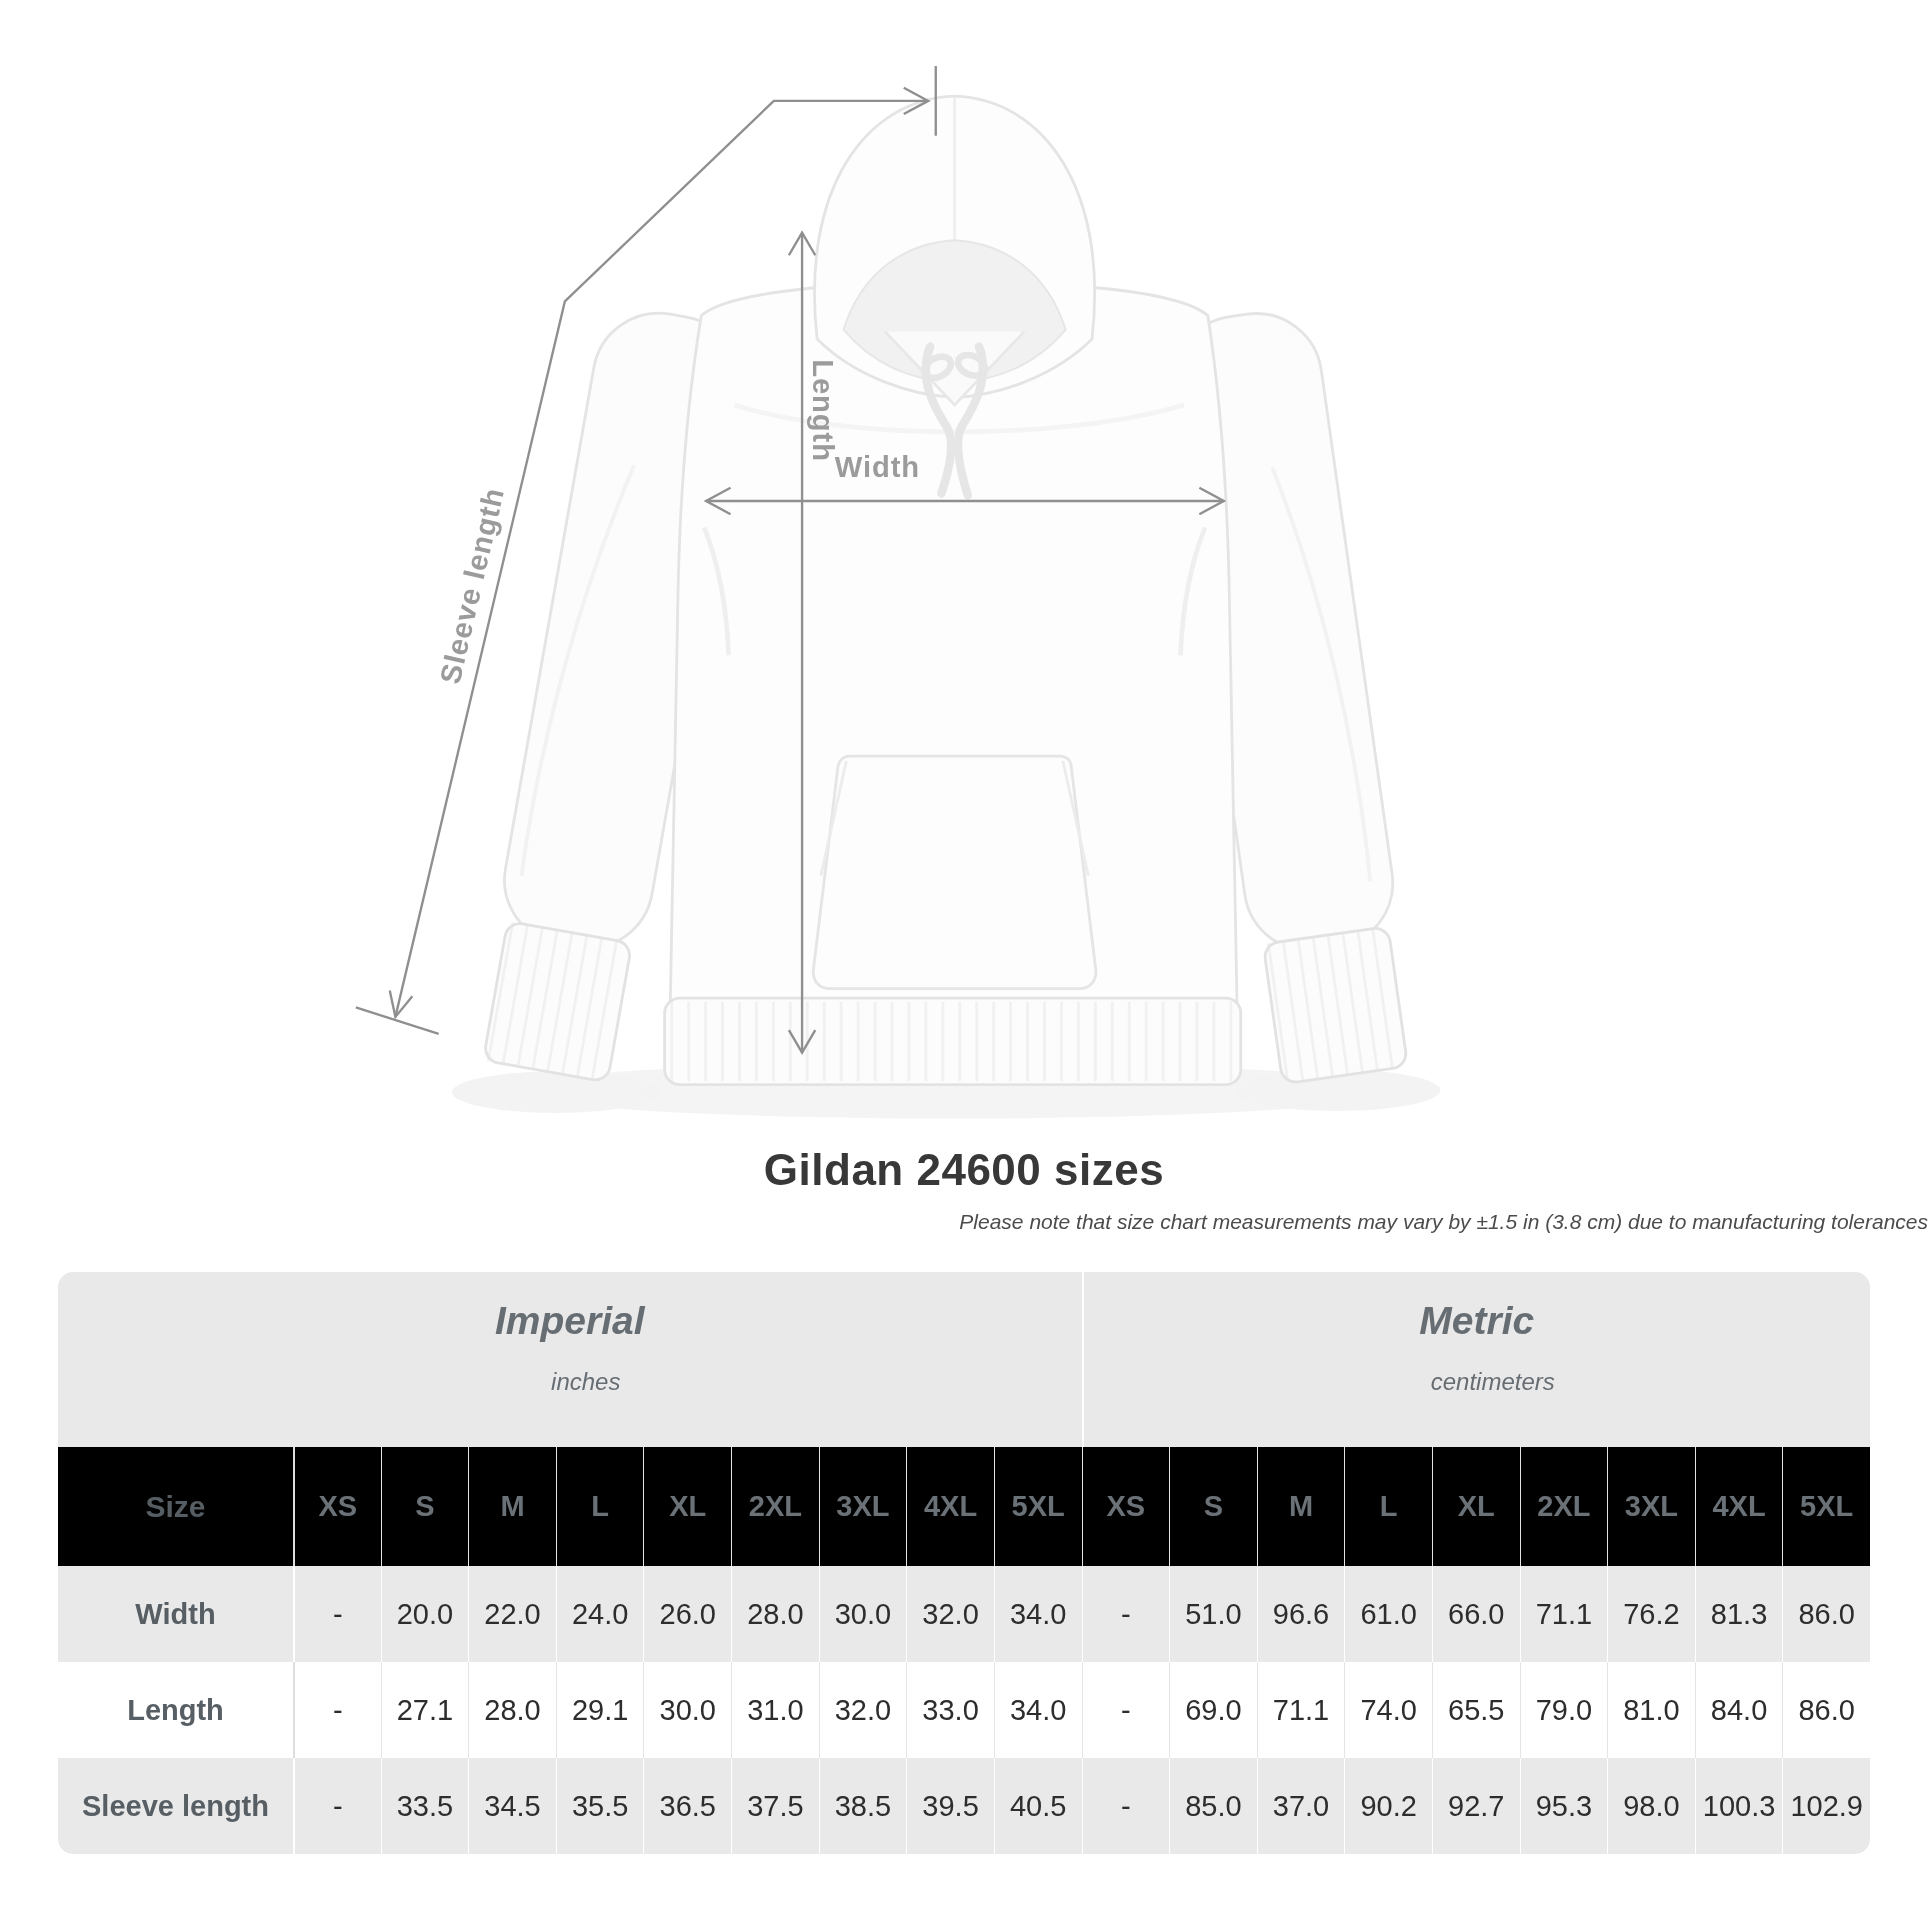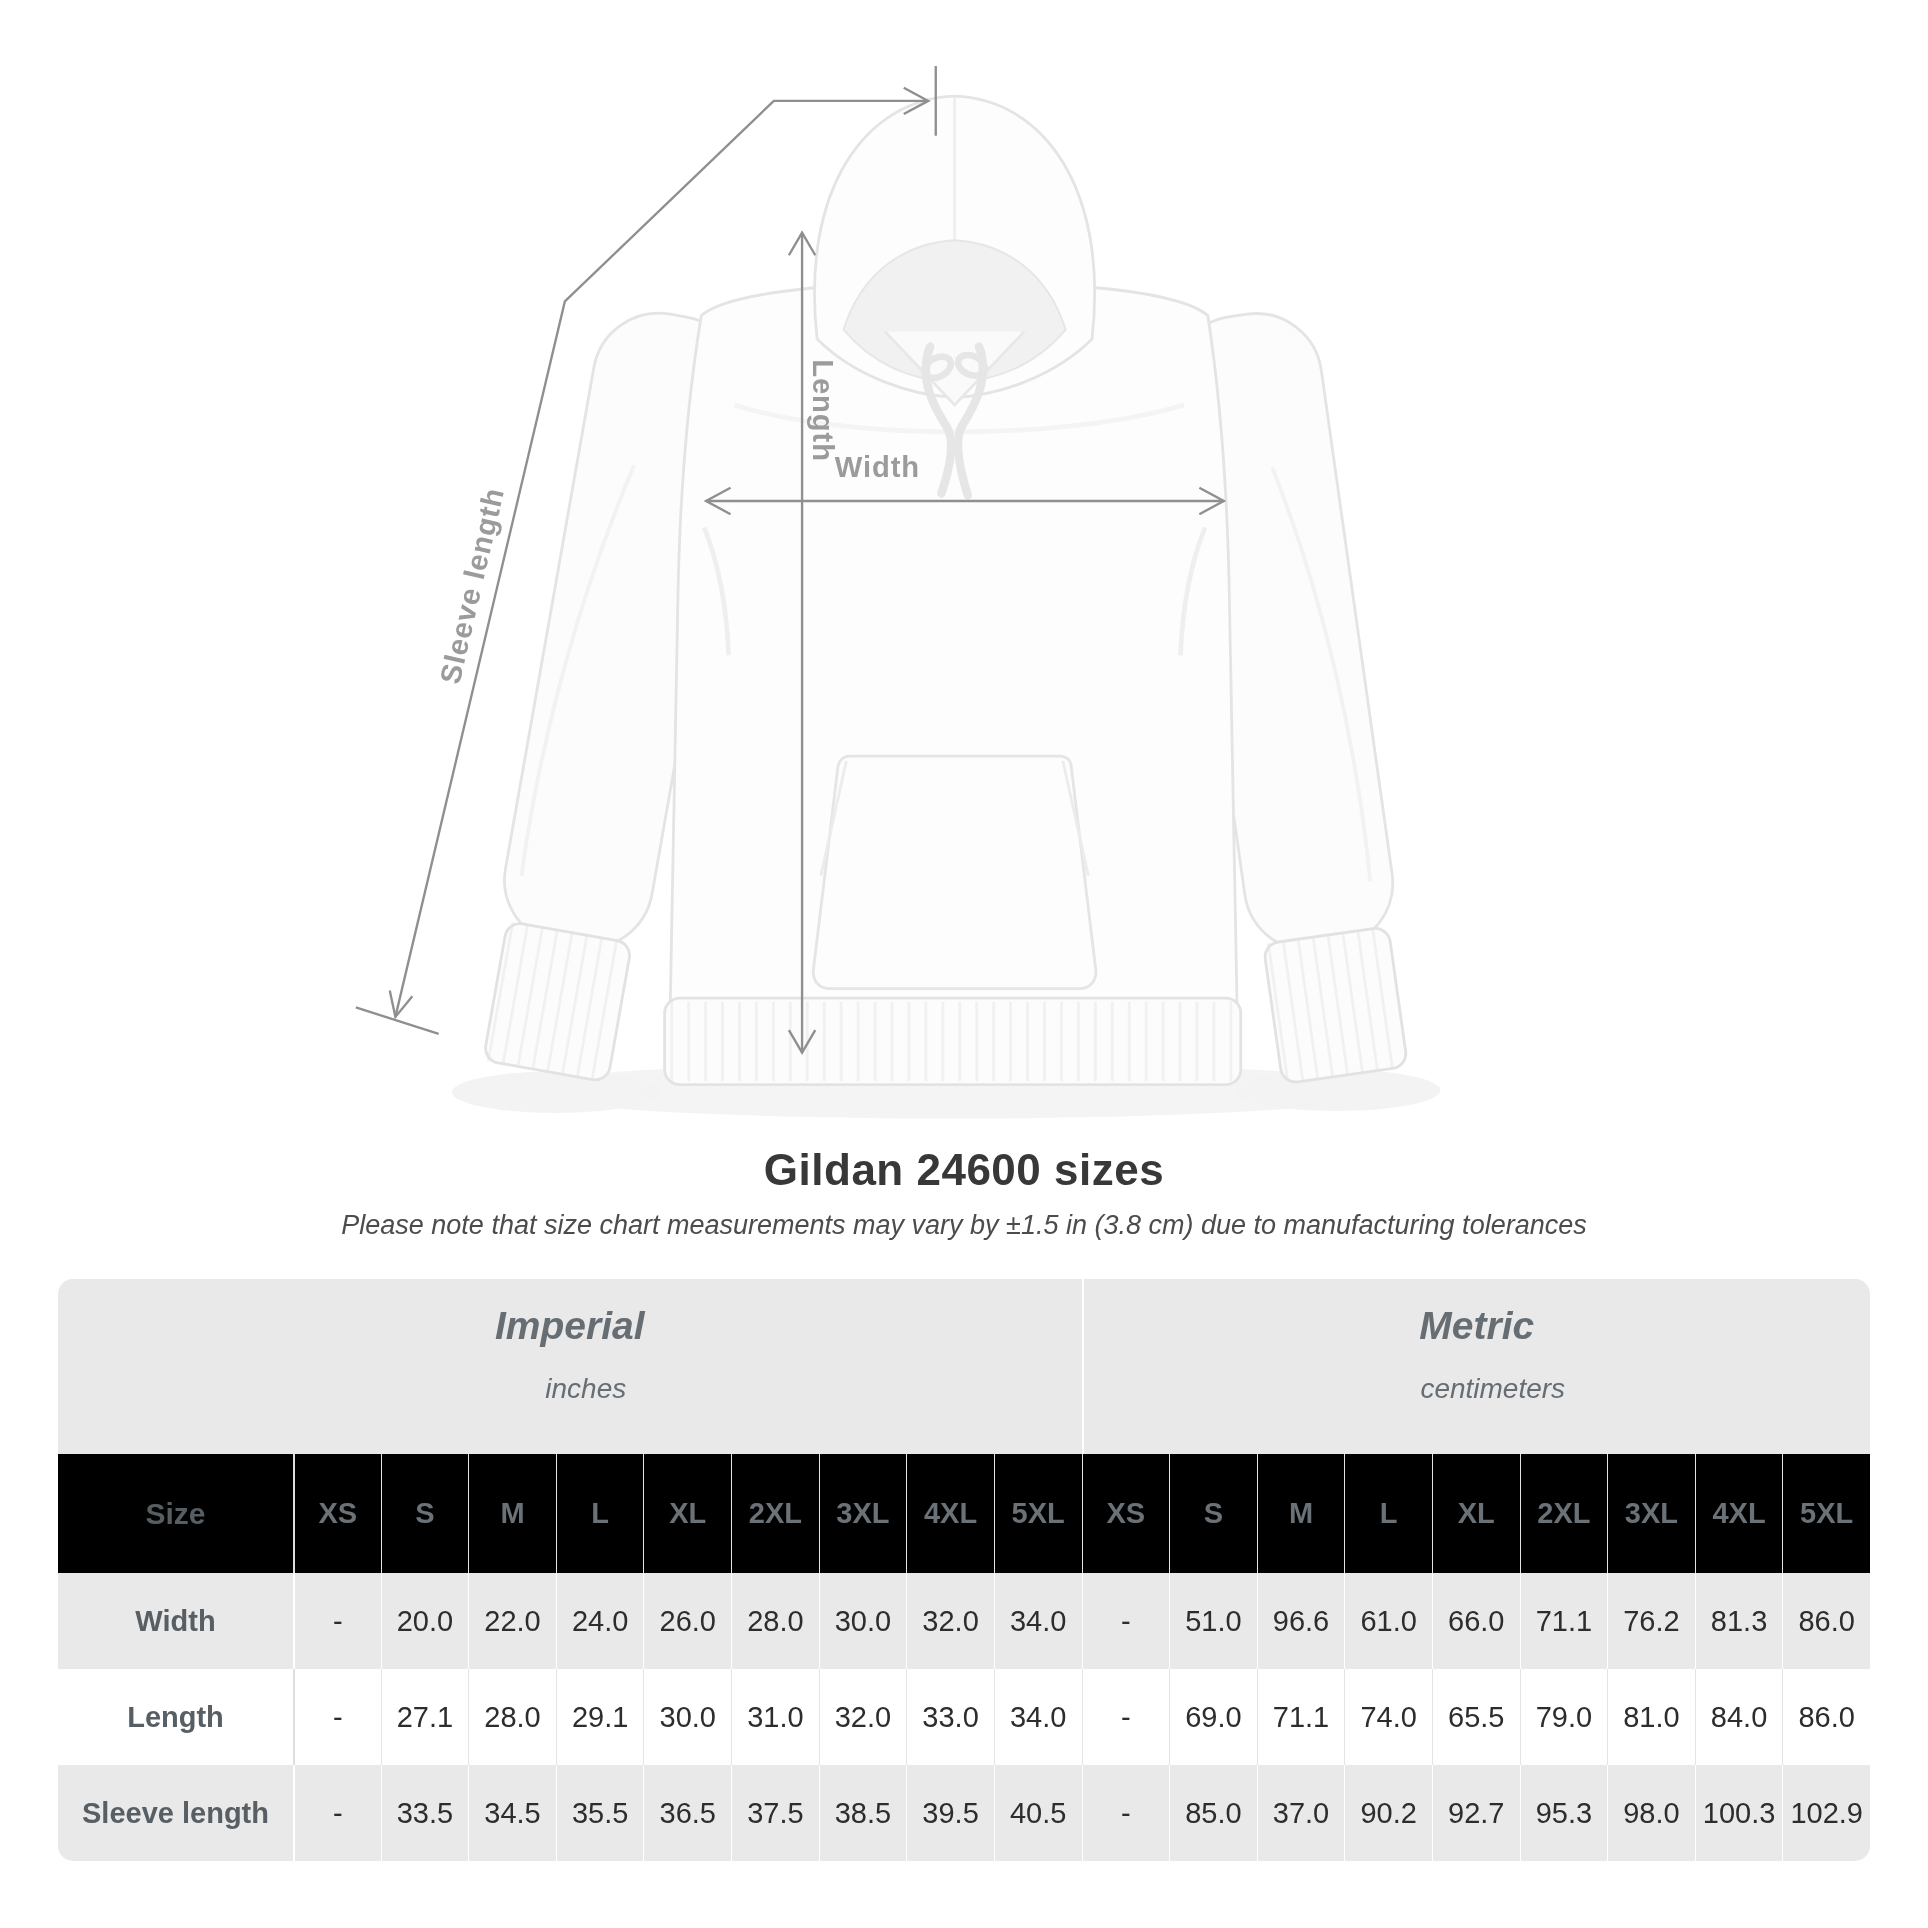--- a/index.html
+++ b/index.html
@@ -13,21 +13,21 @@
   .hero svg { position: absolute; left: 0; top: 0; }
 
   .title-block { text-align: center; margin-top: 15px; }
   .page-title {
     margin: 0;
     font-size: 44px; font-weight: bold; color: #383838;
     letter-spacing: 0.5px;
   }
   .page-subtitle {
     margin: 15px 0 16px 0;
-    font-size: 27px; font-style: italic; color: #4c4c4c;
+    font-size: 21px; font-style: italic; color: #4c4c4c; text-align: right;
   }
 
   .size-table {
     margin: 38px 58px 0 58px;
     width: 1812px;
     border-radius: 15px;
     overflow: hidden;
   }
   .units-row {
     display: grid;
@@ -37,21 +37,21 @@
   }
   .unit-cell {
     display: flex; flex-direction: column;
     align-items: center; justify-content: center;
     gap: 25px;
     padding-bottom: 24.5px;
   }
   .unit-imperial { grid-column: 1 / 11; }
   .unit-metric  { grid-column: 11 / 20; border-left: 2.8px solid #ffffff; }
   .unit-name { font-size: 39px; font-weight: bold; font-style: italic; color: #666d73; }
-  .unit-sub  { font-size: 28px; font-style: italic; color: #666d73; margin-left: 32px; }
+  .unit-sub  { font-size: 24px; font-style: italic; color: #666d73; margin-left: 32px; }
 
   #header-row, .trow {
     display: grid;
     grid-template-columns: 235px repeat(18, 1fr);
     align-items: stretch;
   }
   #header-row { background: #000000; height: 119px; }
   .trow { height: 96px; }
   .trow.gray  { background: #e9e9e9; }
   .trow.white { background: #ffffff; }

